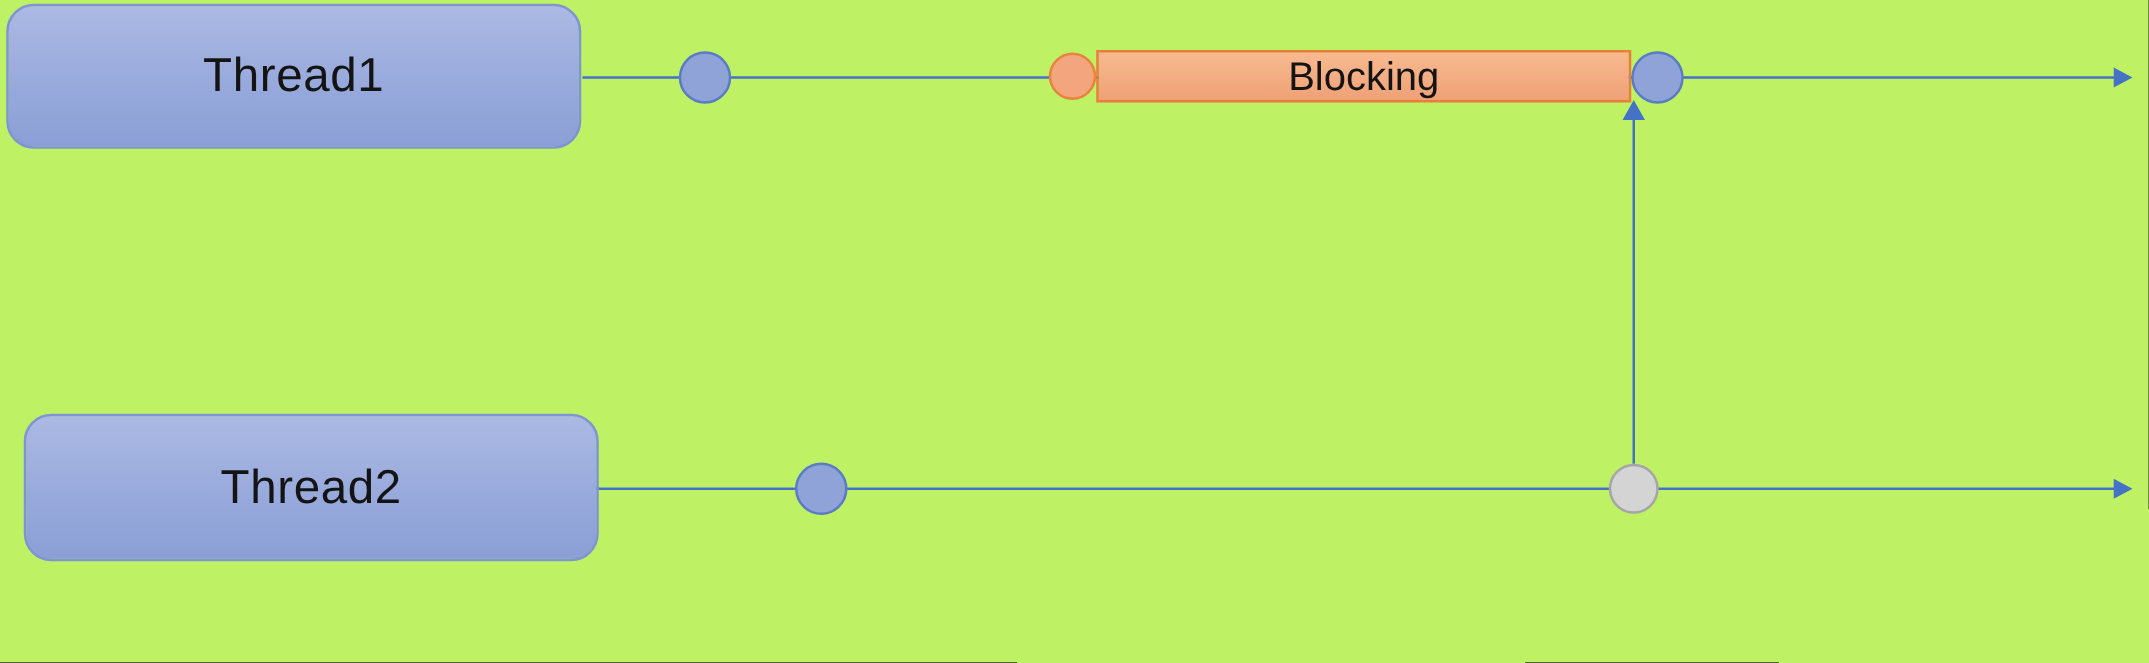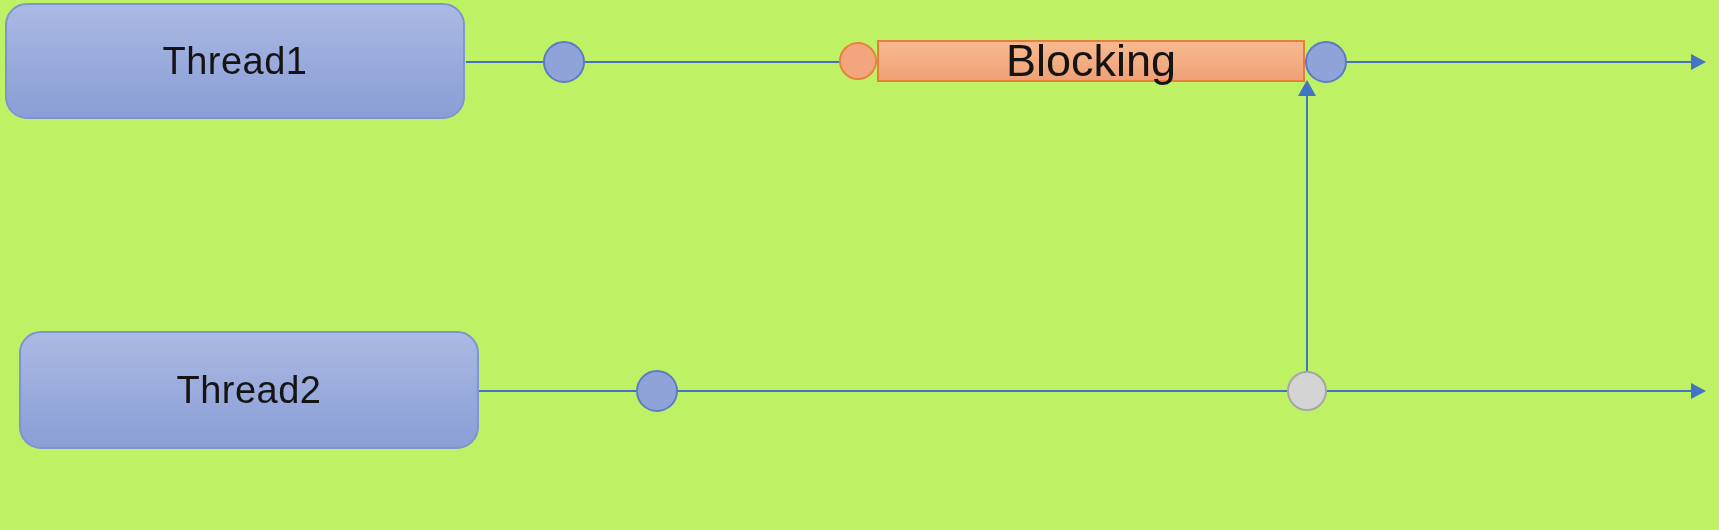--- a/index.html
+++ b/index.html
@@ -110,21 +110,21 @@
     width: 428px;
     height: 42px;
     box-sizing: border-box;
     border: 2px solid #e87e39;
     background: linear-gradient(180deg, #f8b990 0%, #f3ab80 60%, #efa077 100%);
     display: flex;
     align-items: center;
     justify-content: center;
   }
   .blocking-bar .label {
-    font-size: 45px;
+    font-size: 32px;
     color: #141414;
   }
 </style>
 </head>
 <body>
 
 <div class="canvas">
 
   <div class="timeline tl-1"></div>
   <div class="arrowhead-right ah-t1"></div>

